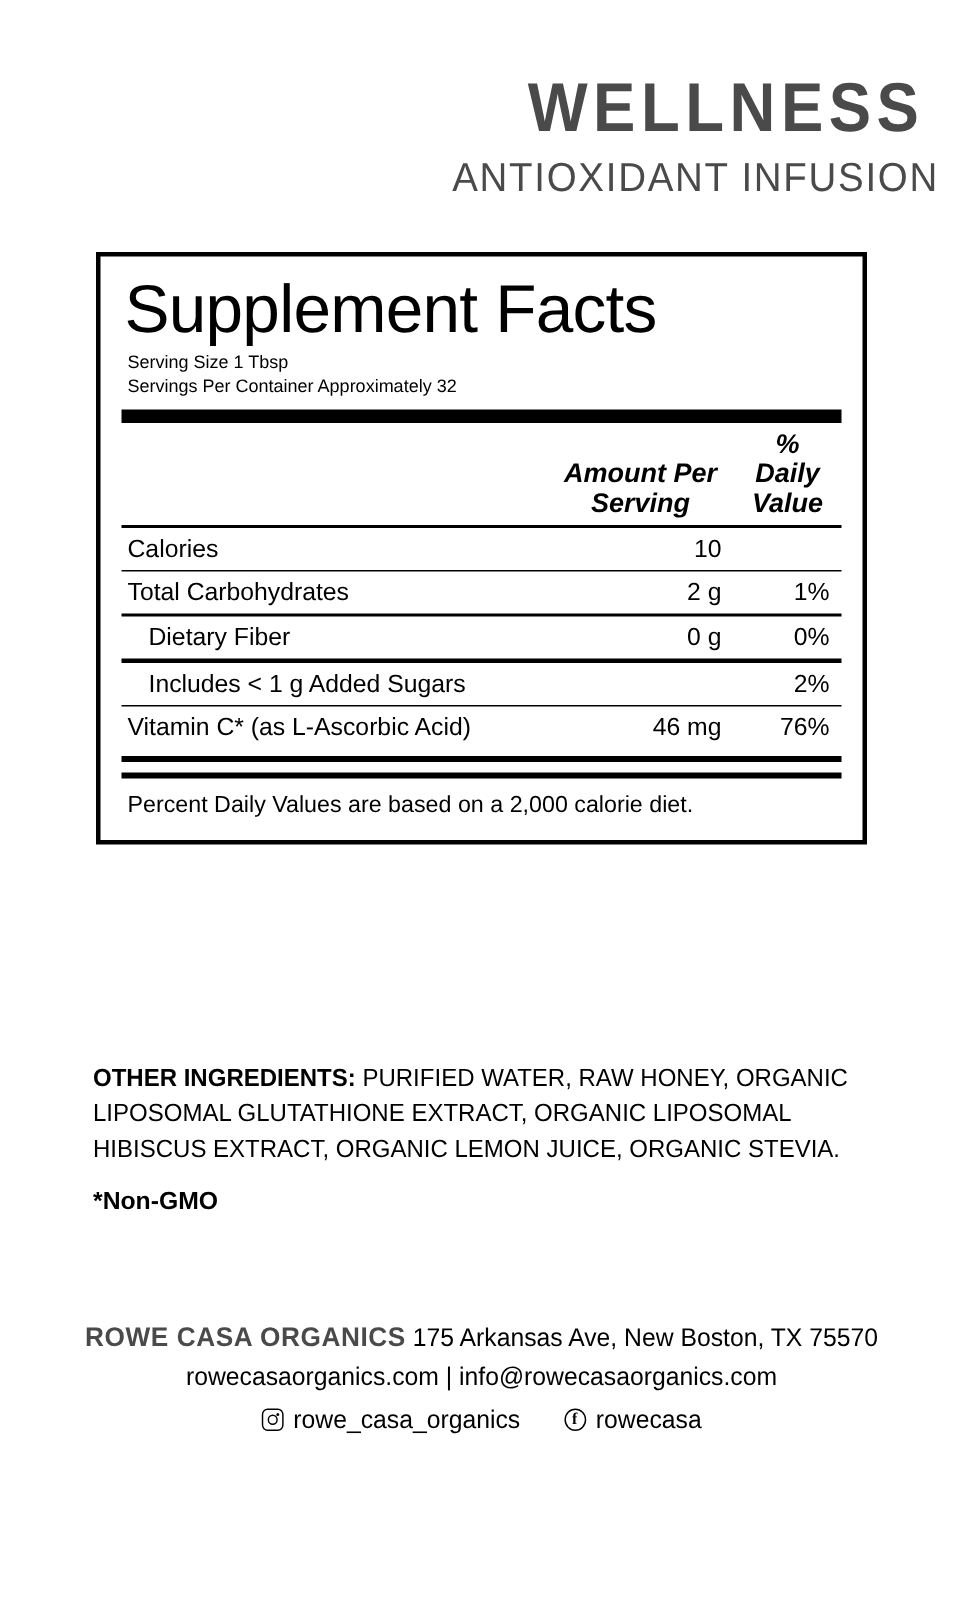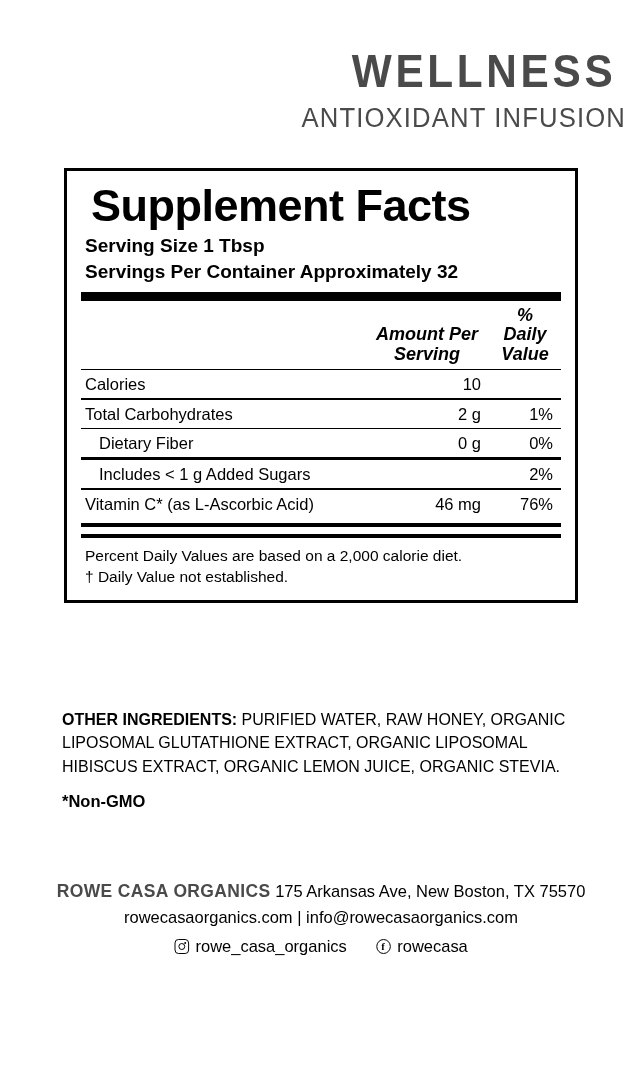--- a/index.html
+++ b/index.html
@@ -46,30 +46,29 @@
     left: 64px;
     top: 168px;
     width: 514px;
     border: 3px solid #000;
     box-sizing: border-box;
     background: #fff;
     padding: 8px 14px 10px 14px;
   }
   .sf-title {
     font-size: 45px;
-    font-weight: bold;
+    font-weight: normal;
     letter-spacing: -0.5px;
     line-height: 1.05;
-    margin: 3px 0 4px 10px;
+    margin: 3px 0 4px 2px;
   }
   .serving-line {
-    font-size: 19px;
+    font-size: 12px;
     line-height: 1.35;
     margin-left: 4px;
-    font-weight: bold;
   }
   .rule-thick {
     height: 9px;
     background: #000;
     margin: 7px 0 0 0;
   }
   .rule-med {
     height: 4px;
     background: #000;
   }
@@ -301,21 +300,20 @@
   </tbody>
     </table>
 
   <div class="rule-med" style="margin-top:5px;"></div>
 
 
   <div class="rule-med" style="margin-top:7px;"></div>
 
   <div class="footnotes">
     <div>Percent Daily Values are based on a 2,000 calorie diet.</div>
-    <div>† Daily Value not established.</div>
   </div>
 </div>
 
 <div class="other-block">
   <b>OTHER INGREDIENTS:</b><span> PURIFIED WATER, RAW HONEY, ORGANIC LIPOSOMAL GLUTATHIONE EXTRACT, ORGANIC LIPOSOMAL HIBISCUS EXTRACT, ORGANIC LEMON JUICE, ORGANIC STEVIA.</span>
 </div>
 <div class="nongmo">*Non-GMO</div>
 
 <div class="footer">
   <div class="footer-line1">

